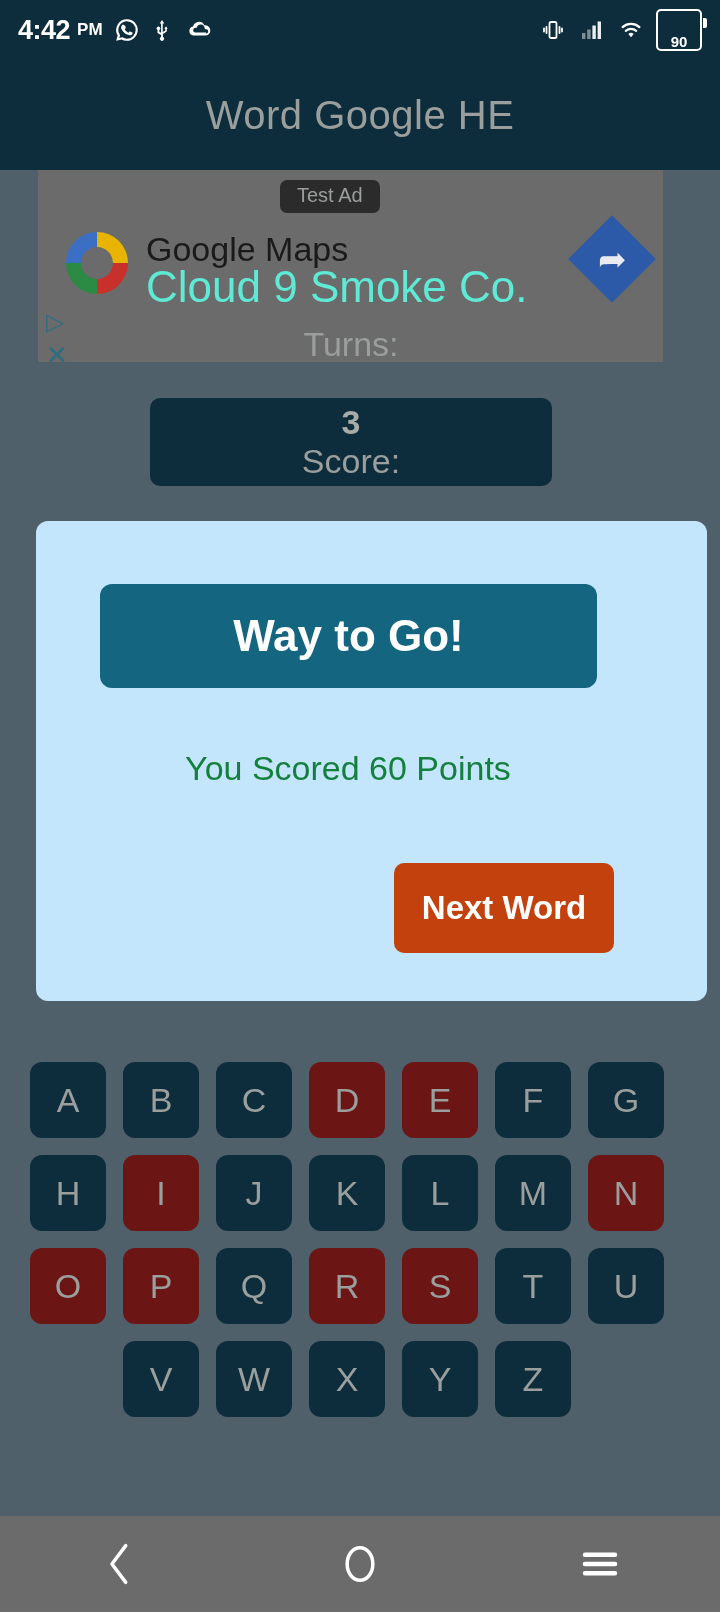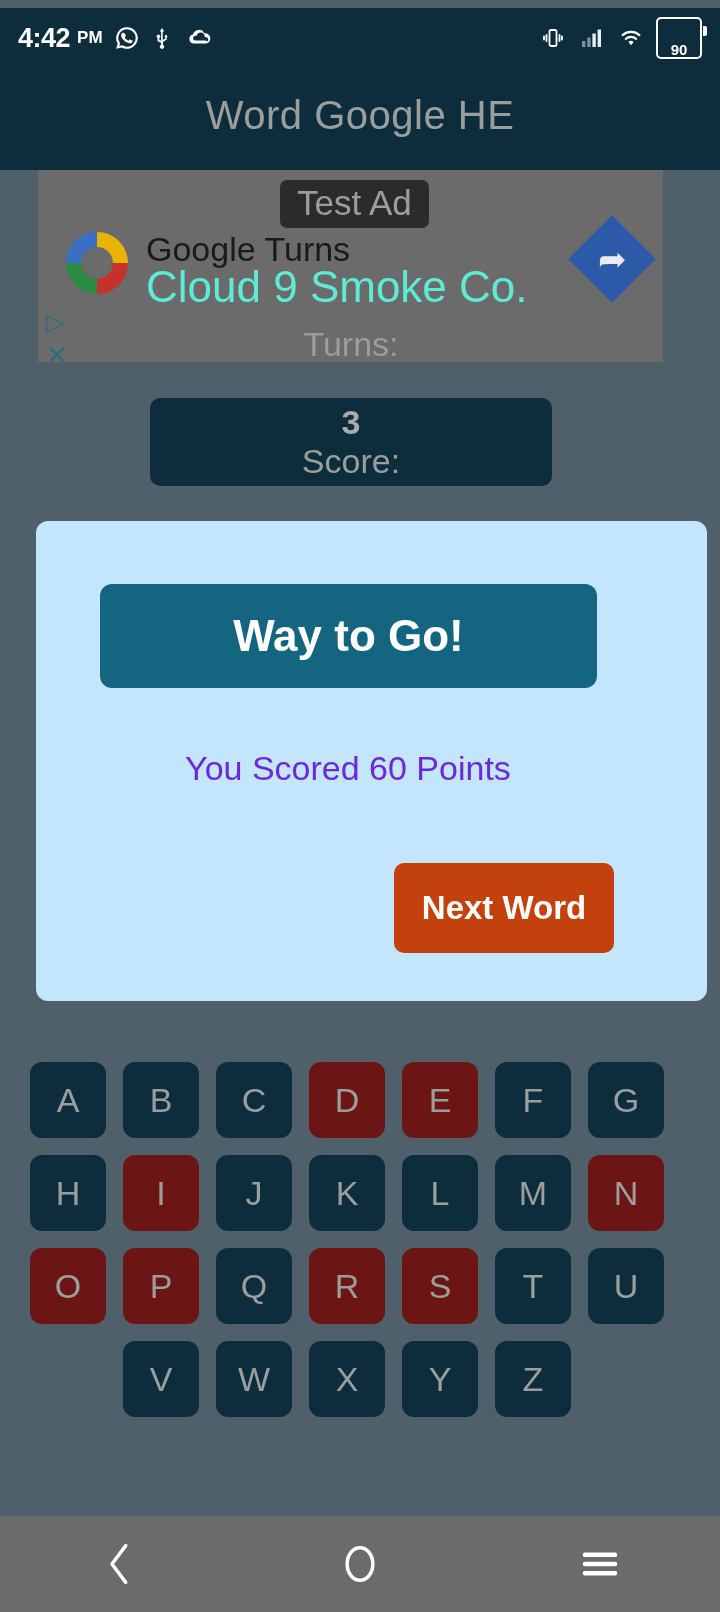--- a/index.html
+++ b/index.html
@@ -17,21 +17,20 @@
     background: #4f606a;
   }
 
   
   .statusbar {
     position: absolute; left: 0; top: 0; width: 720px; height: 60px;
     background: #0e2d3c;
     display: flex; align-items: center;
     padding: 0 18px; box-sizing: border-box;
     color: #ffffff;
-    margin-top: 8px;
   }
   .sb-left { display: flex; align-items: center; gap: 11px; }
   .sb-right { margin-left: auto; display: flex; align-items: center; gap: 10px; }
   .sb-time {
     font-size: 27px; font-weight: bold; letter-spacing: -0.5px;
     line-height: 1;
   }
   .sb-ampm { font-size: 17px; font-weight: bold; margin-left: -4px; }
   .sb-icon { display: inline-flex; align-items: center; }
   .batt {
@@ -60,21 +59,21 @@
   
   .ad {
     position: absolute; left: 38px; top: 170px;
     width: 625px; height: 192px;
     background: #6b6b6b;
   }
   .ad-badge {
     position: absolute; left: 242px; top: 10px;
     background: #2b2b2b; border-radius: 7px;
     padding: 5px 17px 8px 17px;
-    color: #9a9f9d; font-size: 35px; line-height: 1;
+    color: #9a9f9d; font-size: 20px; line-height: 1;
   }
   .ad-logo {
     position: absolute; left: 28px; top: 62px;
     width: 62px; height: 62px; border-radius: 50%;
     background:
       conic-gradient(from 0deg,
         #e8b400 0deg 90deg,
         #c8302b 90deg 180deg,
         #2b8a43 180deg 270deg,
         #3b6fc4 270deg 360deg);
@@ -135,21 +134,21 @@
   .dlg-banner {
     position: absolute; left: 64px; top: 63px;
     width: 497px; height: 104px;
     background: #14657f; border-radius: 12px;
     display: flex; align-items: center; justify-content: center;
     color: #ffffff; font-size: 44px; font-weight: bold;
   }
   .dlg-msg {
     position: absolute; left: 0; top: 228px; width: 624px;
     text-align: center;
-    color: #6d28d9; font-size: 34px;
+    color: #15803d; font-size: 34px;
   }
   .dlg-btn {
     position: absolute; left: 358px; top: 342px;
     width: 220px; height: 90px;
     background: #c2410c; border-radius: 10px;
     display: flex; align-items: center; justify-content: center;
     color: #ffffff; font-size: 33px; font-weight: bold;
   }
 
   
@@ -236,21 +235,21 @@
     </div>
   </div>
 
   <div class="appbar">
     <div class="appbar-title">Word Google HE</div>
   </div>
 
   <div class="ad">
     <div class="ad-badge">Test Ad</div>
     <div class="ad-logo"></div>
-    <div class="ad-title">Google Turns</div>
+    <div class="ad-title">Google Maps</div>
     <div class="ad-sub">Cloud 9 Smoke Co.</div>
     <div class="ad-arrow">
       <span class="ad-arrow-glyph">➦</span>
     </div>
     <div class="ad-choices">▷</div>
     <div class="ad-close">✕</div>
   </div>
 
   <div class="scorebar">
     <span>Turns:</span>&nbsp;<span class="num">3</span>

